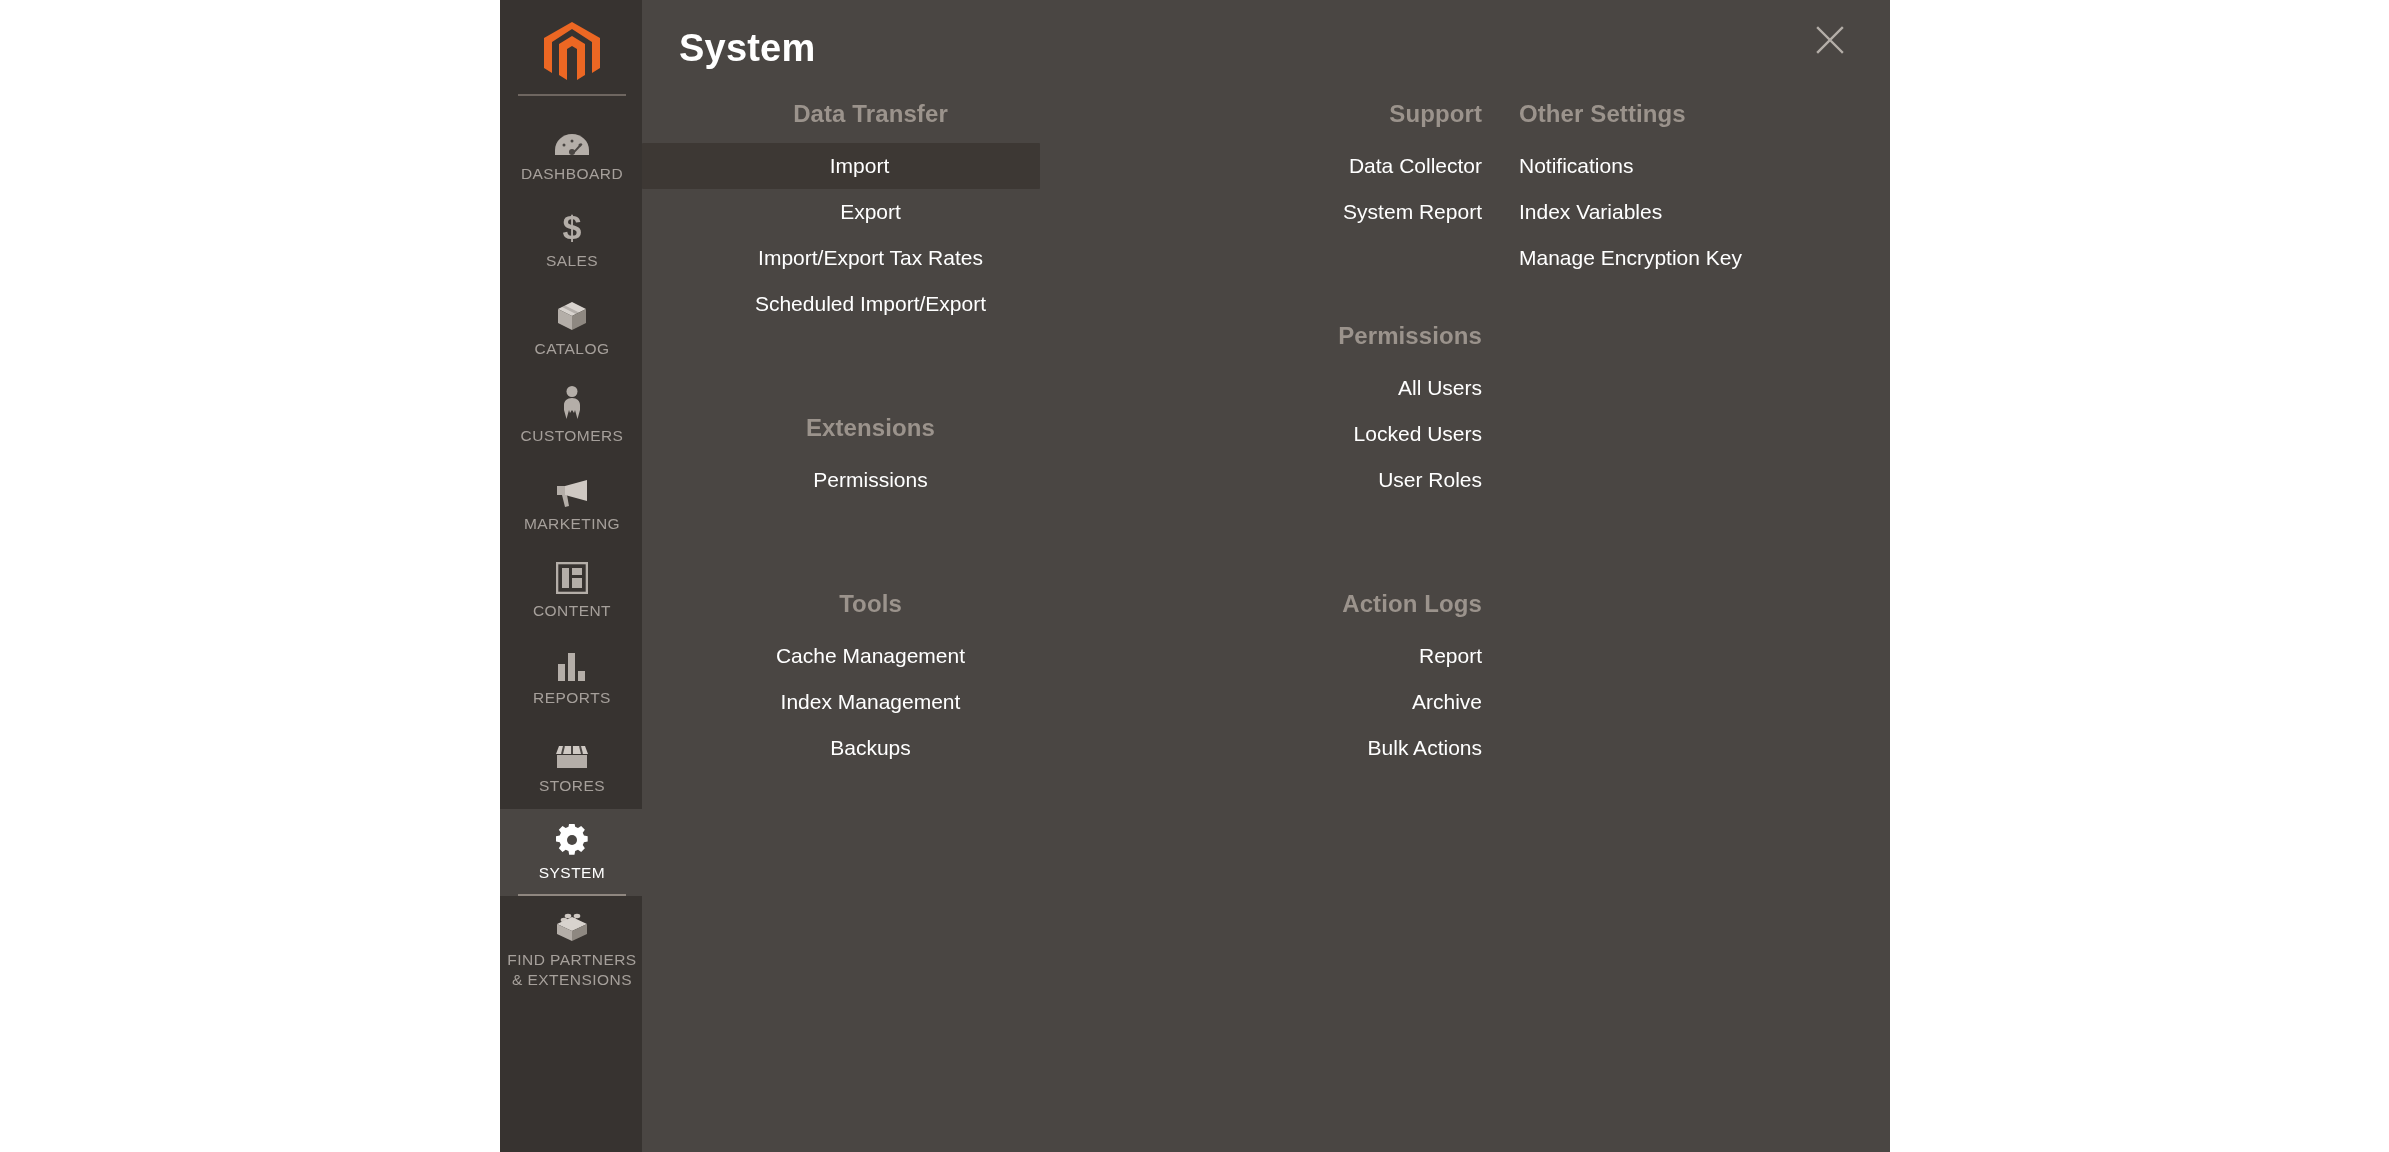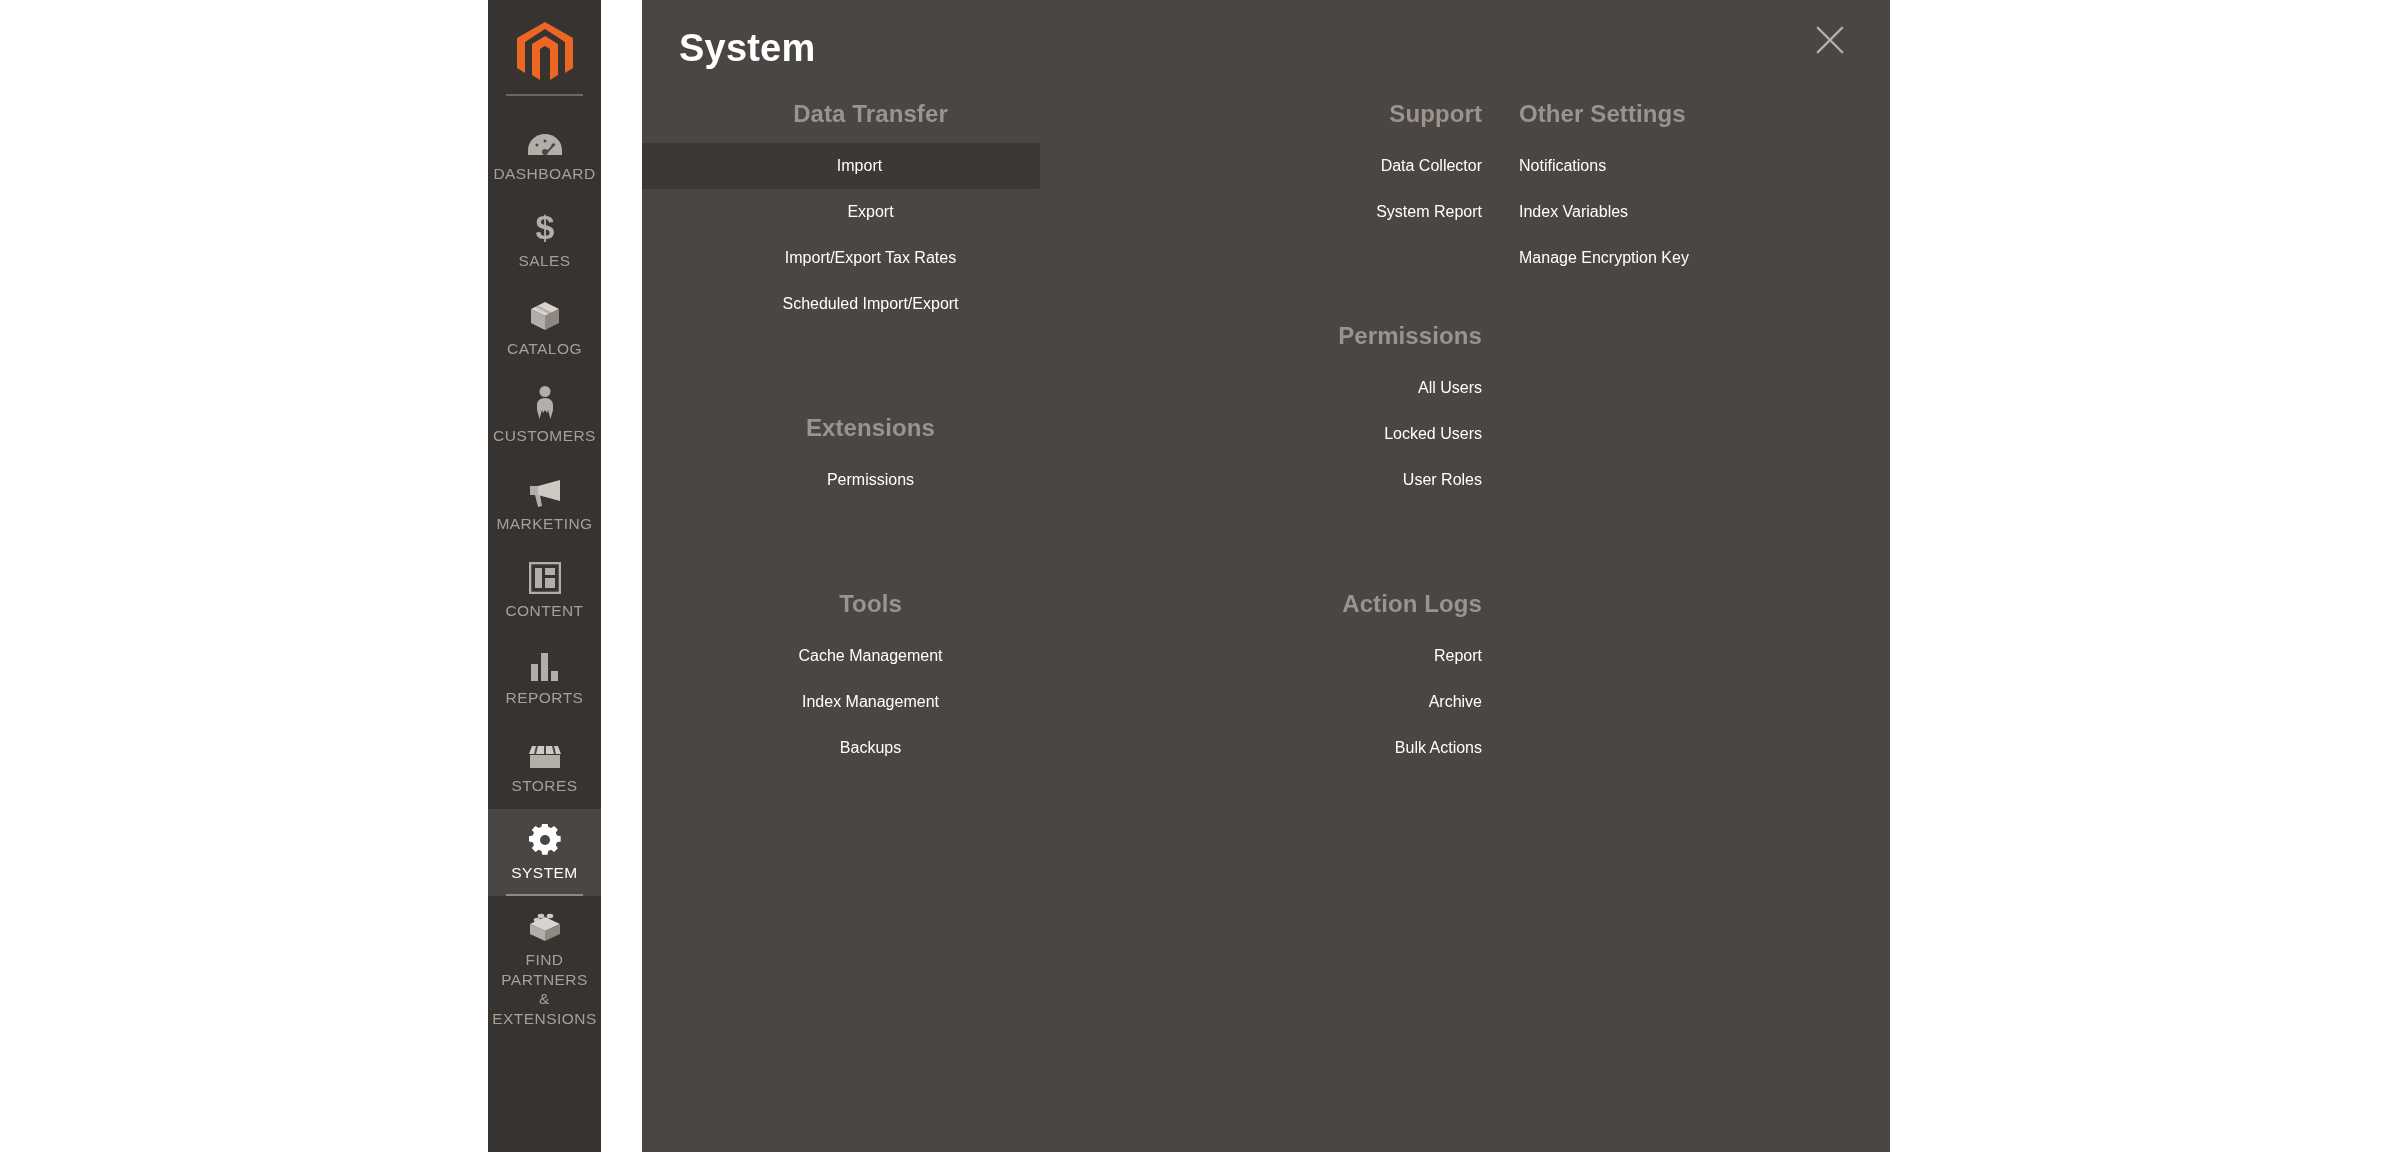--- a/index.html
+++ b/index.html
@@ -19,23 +19,23 @@
   .stage {
     position: relative;
     width: 2389px;
     height: 1152px;
     background: #ffffff;
   }
 
   
   .sidebar {
     position: absolute;
-    left: 488px;
+    left: 500px;
     top: 0;
-    width: 113px;
+    width: 144px;
     height: 1152px;
     background: #373330;
     box-sizing: border-box;
     overflow: hidden;
   }
 
   .logo-wrap {
     height: 110px;
     display: flex;
     align-items: center;
@@ -150,21 +150,21 @@
     color: #9b938c;
     padding: 0 0 0 37px;
     height: 58px;
     line-height: 58px;
     letter-spacing: 0.1px;
   }
   .group-title.spaced { margin-top: 72px; }
 
   .menu-link {
     display: block;
-    font-size: 16px;
+    font-size: 21px;
     color: #ffffff;
     padding: 0 0 0 37px;
     height: 46px;
     line-height: 46px;
     margin-bottom: 0px;
     text-decoration: none;
     cursor: pointer;
     white-space: nowrap;
   }
   .menu-row {

